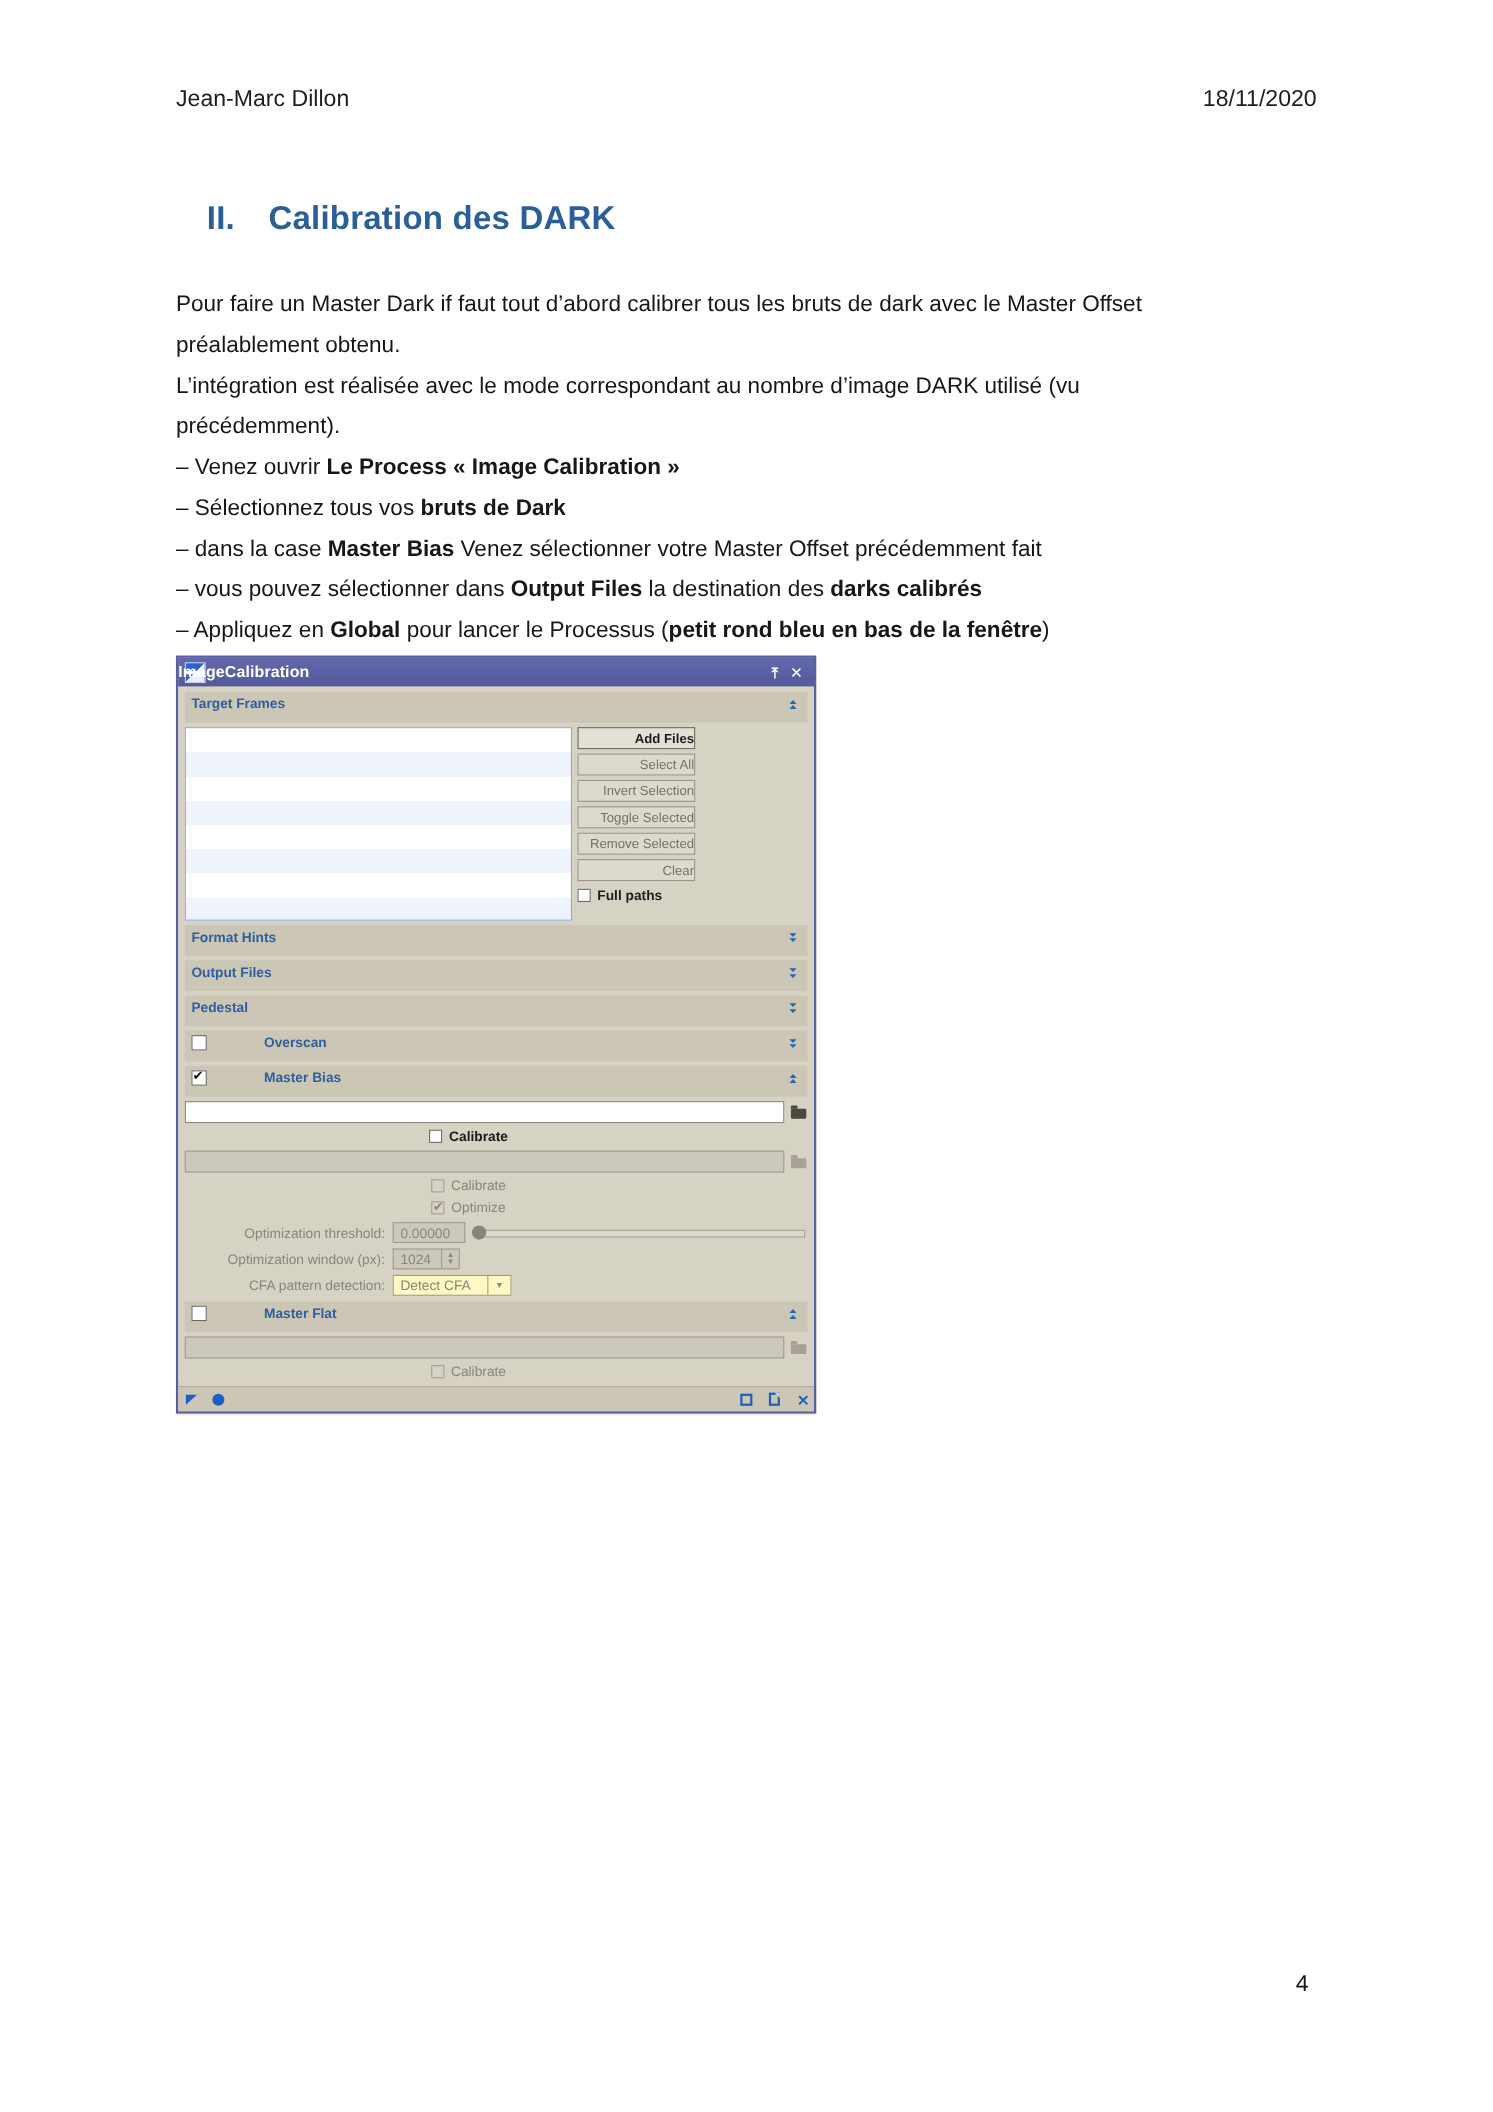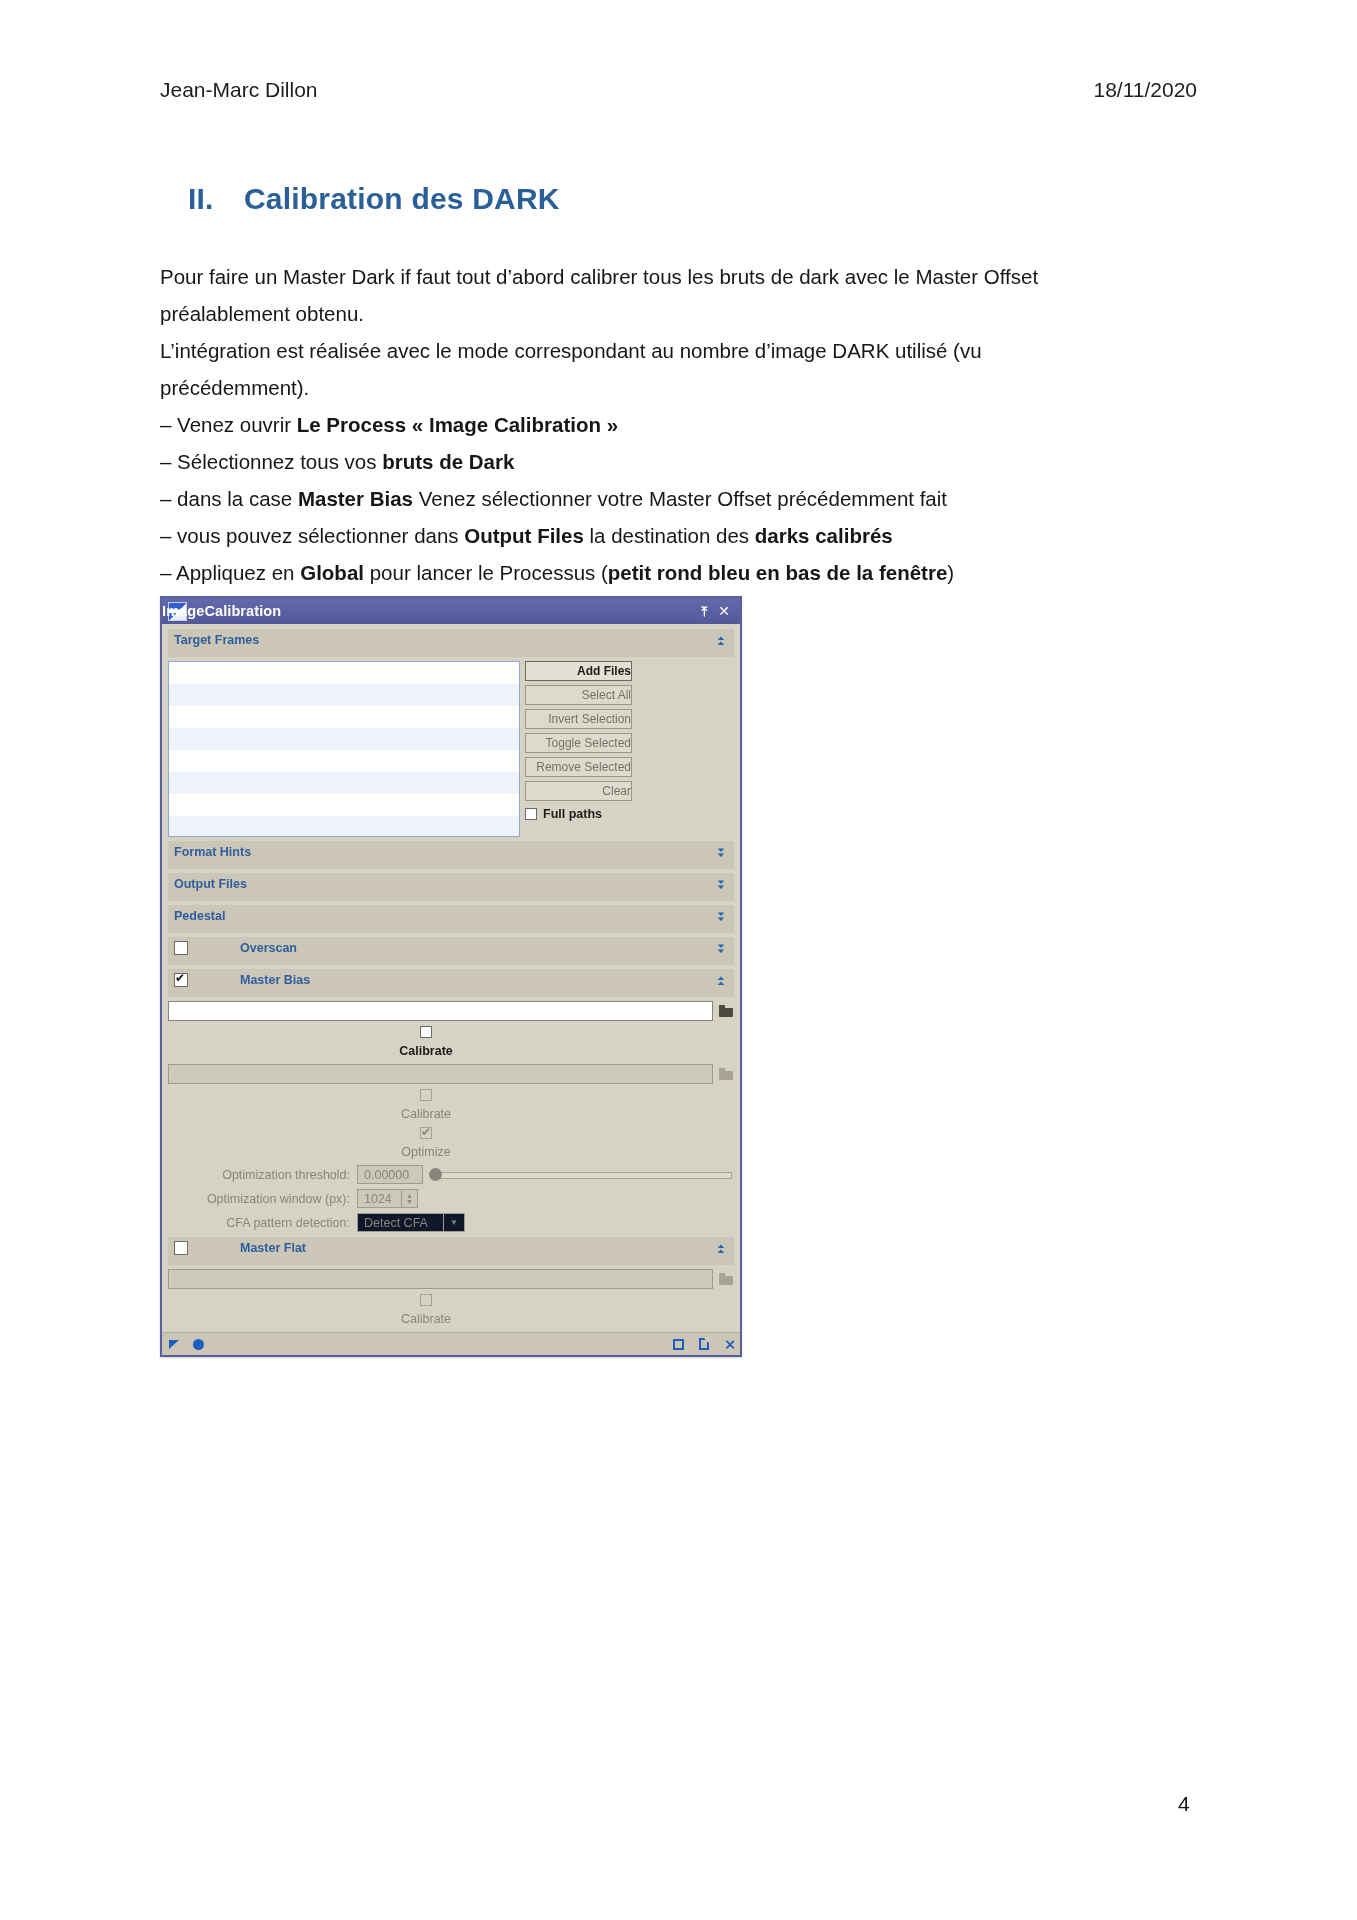--- a/index.html
+++ b/index.html
@@ -296,21 +296,20 @@
   .folder-icon.disabled::after { background: #a8a296; }
 
   .center-check {
     display: flex;
     justify-content: center;
     align-items: center;
     gap: 6px;
     margin-bottom: 6px;
     font-size: 12.5px;
     padding-right: 50px;
-    flex-direction: column;
   }
   .center-check.bold { font-weight: bold; color: #1b1b1b; }
   .center-check.dim { color: #8b857a; }
 
   
   .field-row {
     display: flex;
     align-items: center;
     margin-bottom: 5px;
     font-size: 12.5px;
@@ -369,21 +368,21 @@
     width: 13px; height: 13px;
     border-radius: 50%;
     background: #8a857a;
     position: relative;
     z-index: 2;
   }
   .select-box {
     height: 19px;
     width: 108px;
     border: 1px solid #a09b8e;
-    background: #0f172a;
+    background: #fef9c3;
     box-sizing: border-box;
     display: flex;
     align-items: center;
     color: #8b857a;
     font-size: 12.5px;
     padding-left: 6px;
   }
   .select-arrow {
     margin-left: auto;
     width: 20px;

